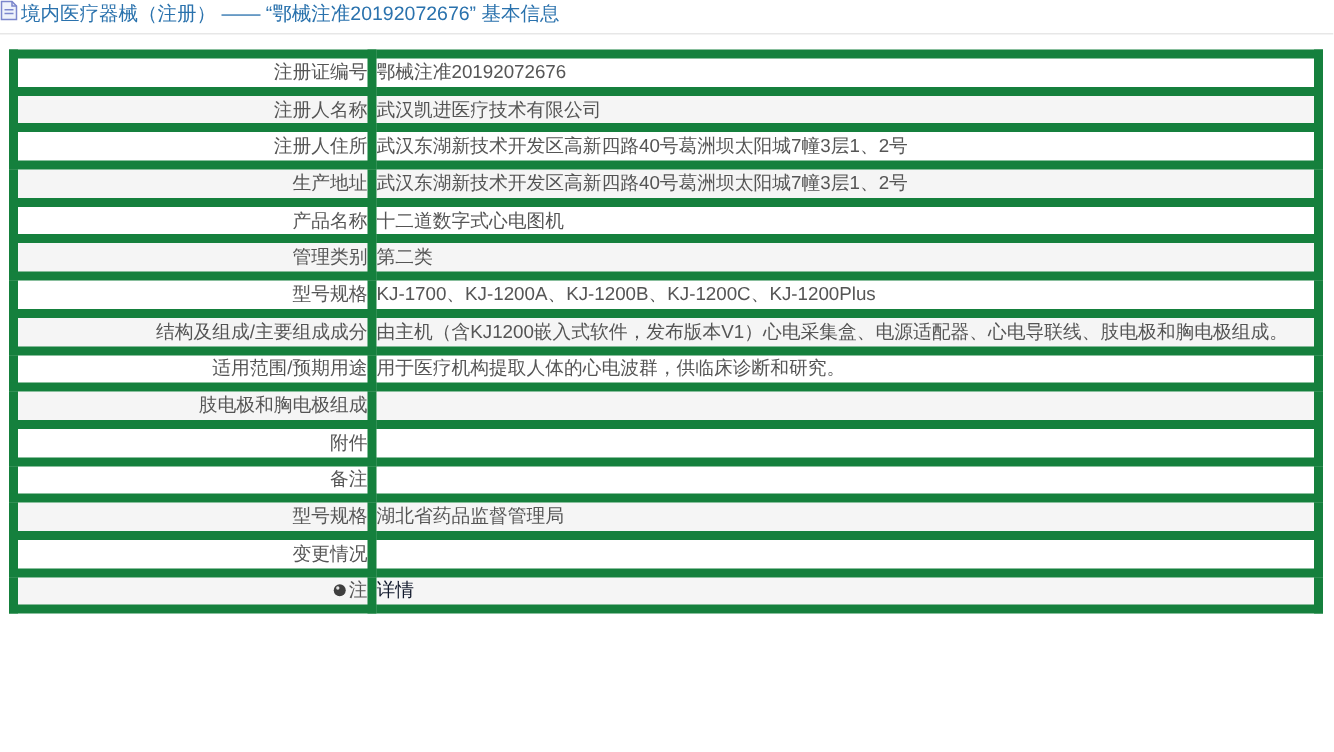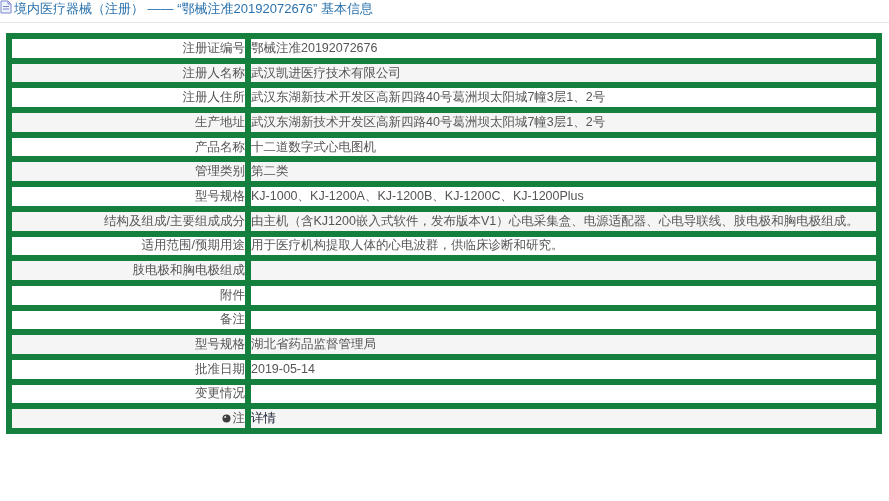--- a/index.html
+++ b/index.html
@@ -103,21 +103,21 @@
     <tr>
       <td class="cell-label">产品名称</td>
       <td class="cell-value">十二道数字式心电图机</td>
     </tr>
     <tr class="alt">
       <td class="cell-label">管理类别</td>
       <td class="cell-value">第二类</td>
     </tr>
     <tr>
       <td class="cell-label">型号规格</td>
-      <td class="cell-value">KJ-1000、KJ-1200A、KJ-1200B、KJ-1200C、KJ-1200Plus</td>
+      <td class="cell-value">KJ-1700、KJ-1200A、KJ-1200B、KJ-1200C、KJ-1200Plus</td>
     </tr>
     <tr class="alt">
       <td class="cell-label">结构及组成/主要组成成分</td>
       <td class="cell-value">由主机（含KJ1200嵌入式软件，发布版本V1）心电采集盒、电源适配器、心电导联线、肢电极和胸电极组成。</td>
     </tr>
     <tr>
       <td class="cell-label">适用范围/预期用途</td>
       <td class="cell-value">用于医疗机构提取人体的心电波群，供临床诊断和研究。</td>
     </tr>
     <tr class="alt">
@@ -130,24 +130,20 @@
     </tr>
     <tr>
       <td class="cell-label">备注</td>
       <td class="cell-value"></td>
     </tr>
     <tr class="alt">
       <td class="cell-label">型号规格</td>
       <td class="cell-value">湖北省药品监督管理局</td>
     </tr>
     <tr>
-      <td class="cell-label">批准日期</td>
-      <td class="cell-value">2019-05-14</td>
-    </tr>
-    <tr>
       <td class="cell-label">变更情况</td>
       <td class="cell-value"></td>
     </tr>
     <tr class="alt">
       <td class="cell-label">
         <span class="note-label-wrap">
           <svg class="bulb-icon" viewBox="0 0 9 9">
             <circle cx="4.5" cy="4.5" r="4" fill="#3f3f3f"></circle>
             <circle cx="3.2" cy="3" r="1.1" fill="#ffffff" opacity="0.85"></circle>
           </svg>

